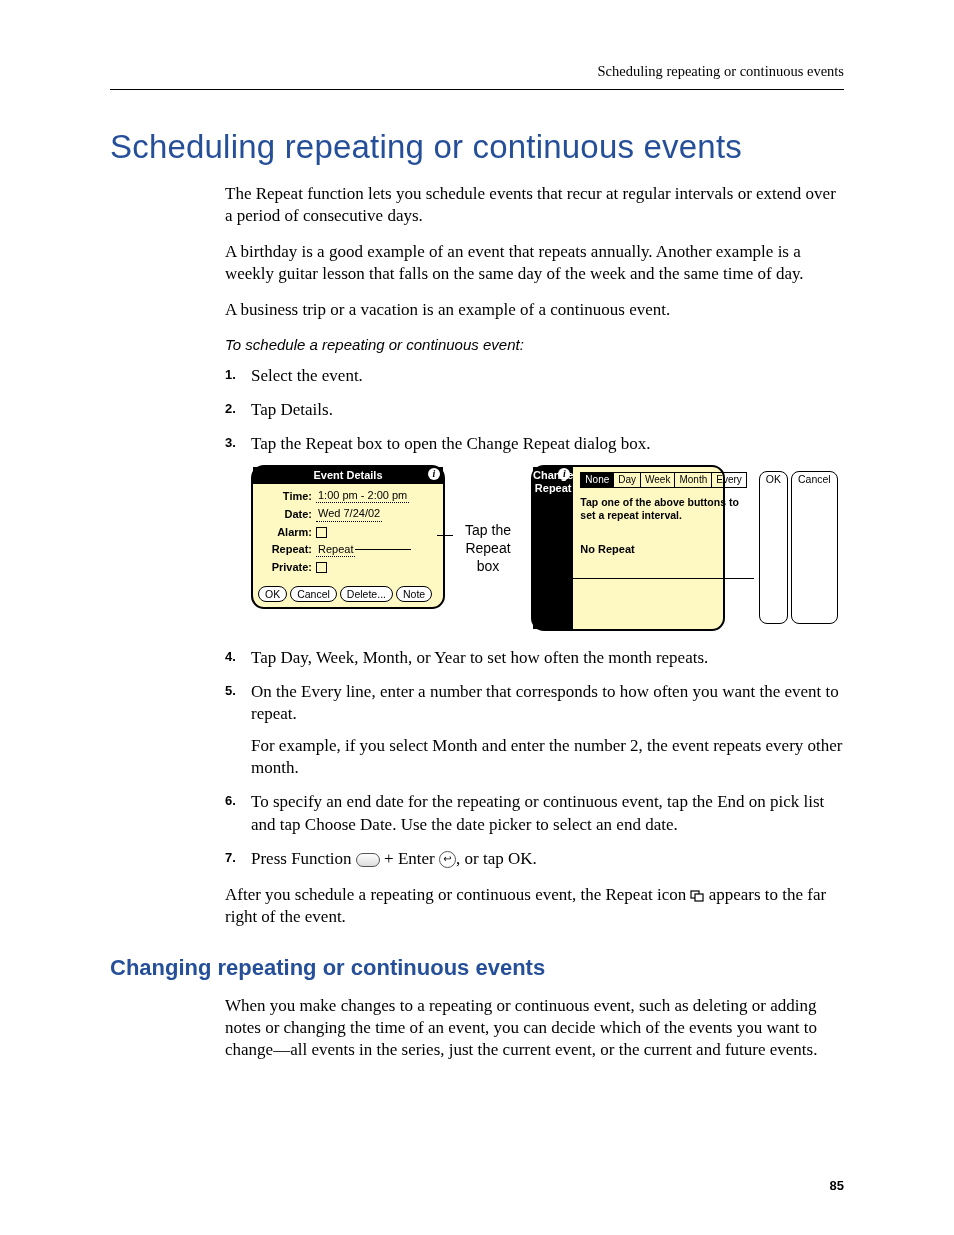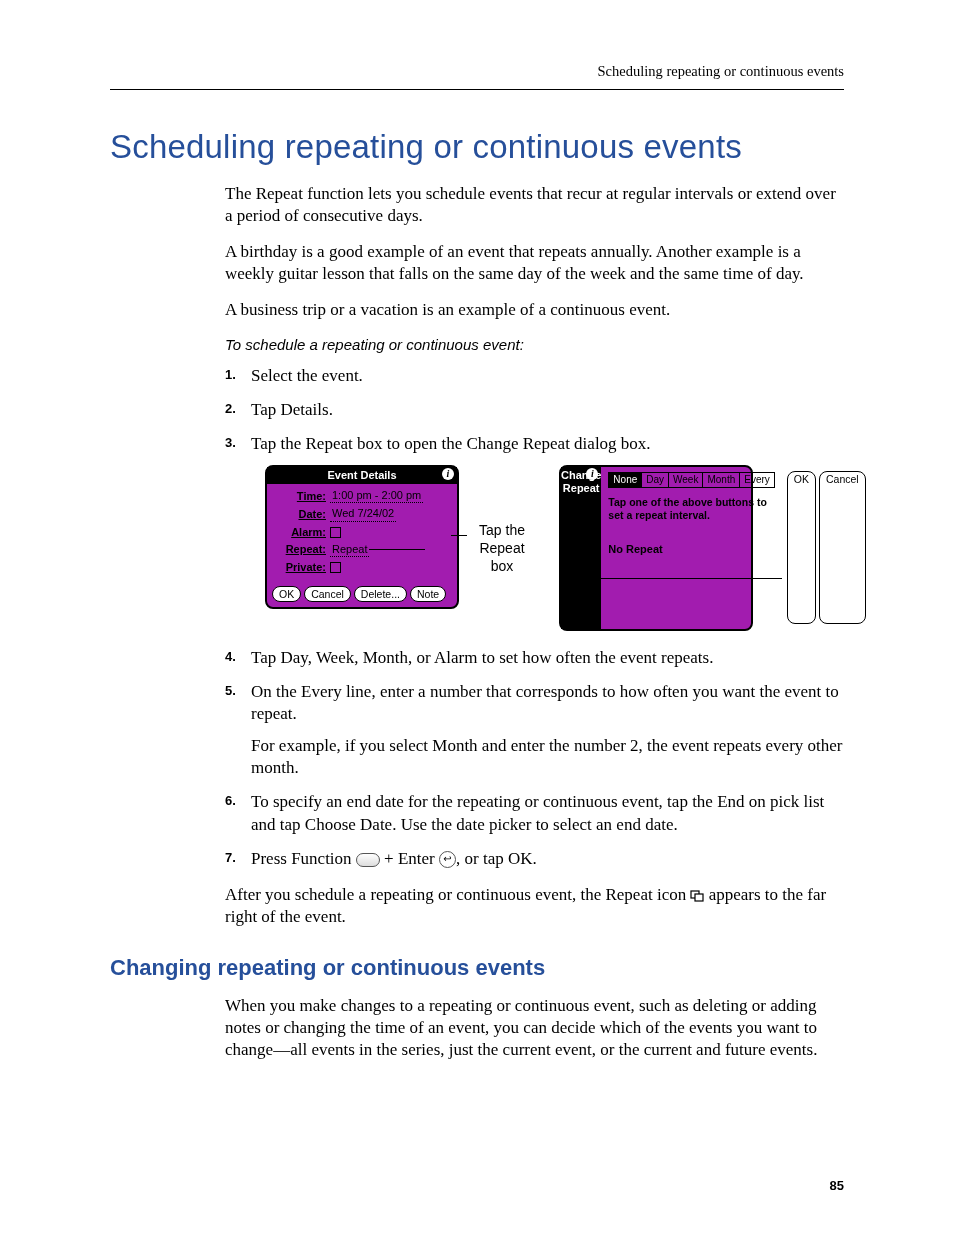--- a/index.html
+++ b/index.html
@@ -70,26 +70,25 @@
   ol.steps > li p { margin: 10px 0 0 0; }
   .fig-row {
     display: flex;
     gap: 8px;
     margin: 10px 0 16px 0;
     align-items: flex-start;
   }
   .palm-dialog {
     width: 190px;
     border: 2px solid #000;
-    border-radius: 8px;
+    border-radius: 13px;
     font-family: Verdana, Geneva, sans-serif;
     font-size: 11px;
     line-height: 1.2;
-    background: #a21caf;
-    margin-left: 14px;
+    background: #fef9c3;
   }
   .palm-dialog.tall { min-height: 162px; display:flex; flex-direction:row; }
   .dlg-title {
     background: #000;
     color: #fff;
     font-weight: bold;
     text-align: center;
     padding: 2px 0;
     position: relative;
     font-size: 11px;
@@ -103,21 +102,21 @@
     border-radius: 6px;
     font-size: 10px;
     font-weight: bold;
     text-align: center;
     line-height: 12px;
     font-family: Georgia, serif;
     font-style: italic;
   }
   .dlg-body { padding: 5px 7px 4px 7px; flex:1; }
   .frow { display:flex; align-items:center; margin-bottom:4px; }
-  .flabel { font-weight: bold; width: 52px; text-align:right; padding-right:4px; font-size:11px;text-decoration:underline;}
+  .flabel { font-weight: bold; width: 52px; text-align:right; padding-right:4px; font-size:11px;}
   .dotted {
     border-bottom: 1px dotted #000;
     padding: 0 2px;
     font-size: 11px;
   }
   .cb {
     display:inline-block; width:9px; height:9px; border:1px solid #000; vertical-align:middle;
   }
   .dlg-buttons {
     padding: 4px 5px 5px 5px;
@@ -283,21 +282,21 @@
             </div>
             <div class="dlg-buttons">
               <span class="pbtn">OK</span>
               <span class="pbtn">Cancel</span>
             </div>
           </div>
         </div>
       </li>
 
       <li><span class="num">4.</span>
-        <span>Tap Day, Week, Month, or Alarm to set how often the event repeats.</span>
+        <span>Tap Day, Week, Month, or Year to set how often the month repeats.</span>
       </li>
       <li><span class="num">5.</span>
         <span>On the Every line, enter a number that corresponds to how often you want the event to repeat.</span>
         <p>For example, if you select Month and enter the number 2, the event repeats every other month.</p>
       </li>
       <li><span class="num">6.</span>
         <span>To specify an end date for the repeating or continuous event, tap the End on pick list and tap Choose Date. Use the date picker to select an end date.</span>
       </li>
       <li><span class="num">7.</span>
         <span>Press Function </span><span class="func-key inline-icon"></span><span> + Enter </span><span class="enter-key inline-icon">↩</span><span>, or tap OK.</span>

